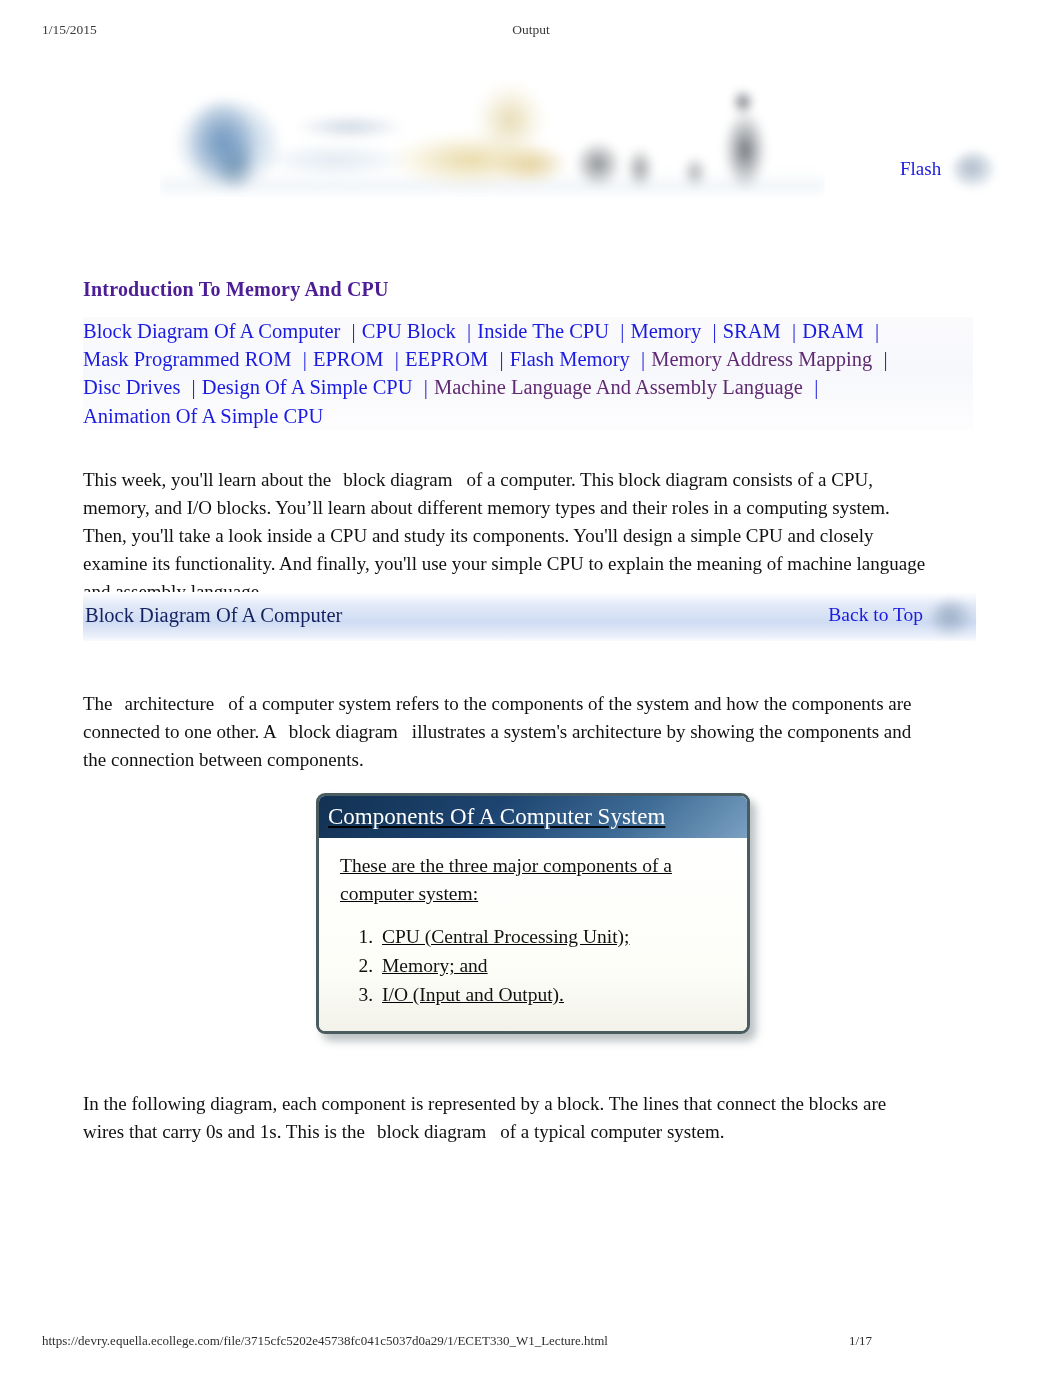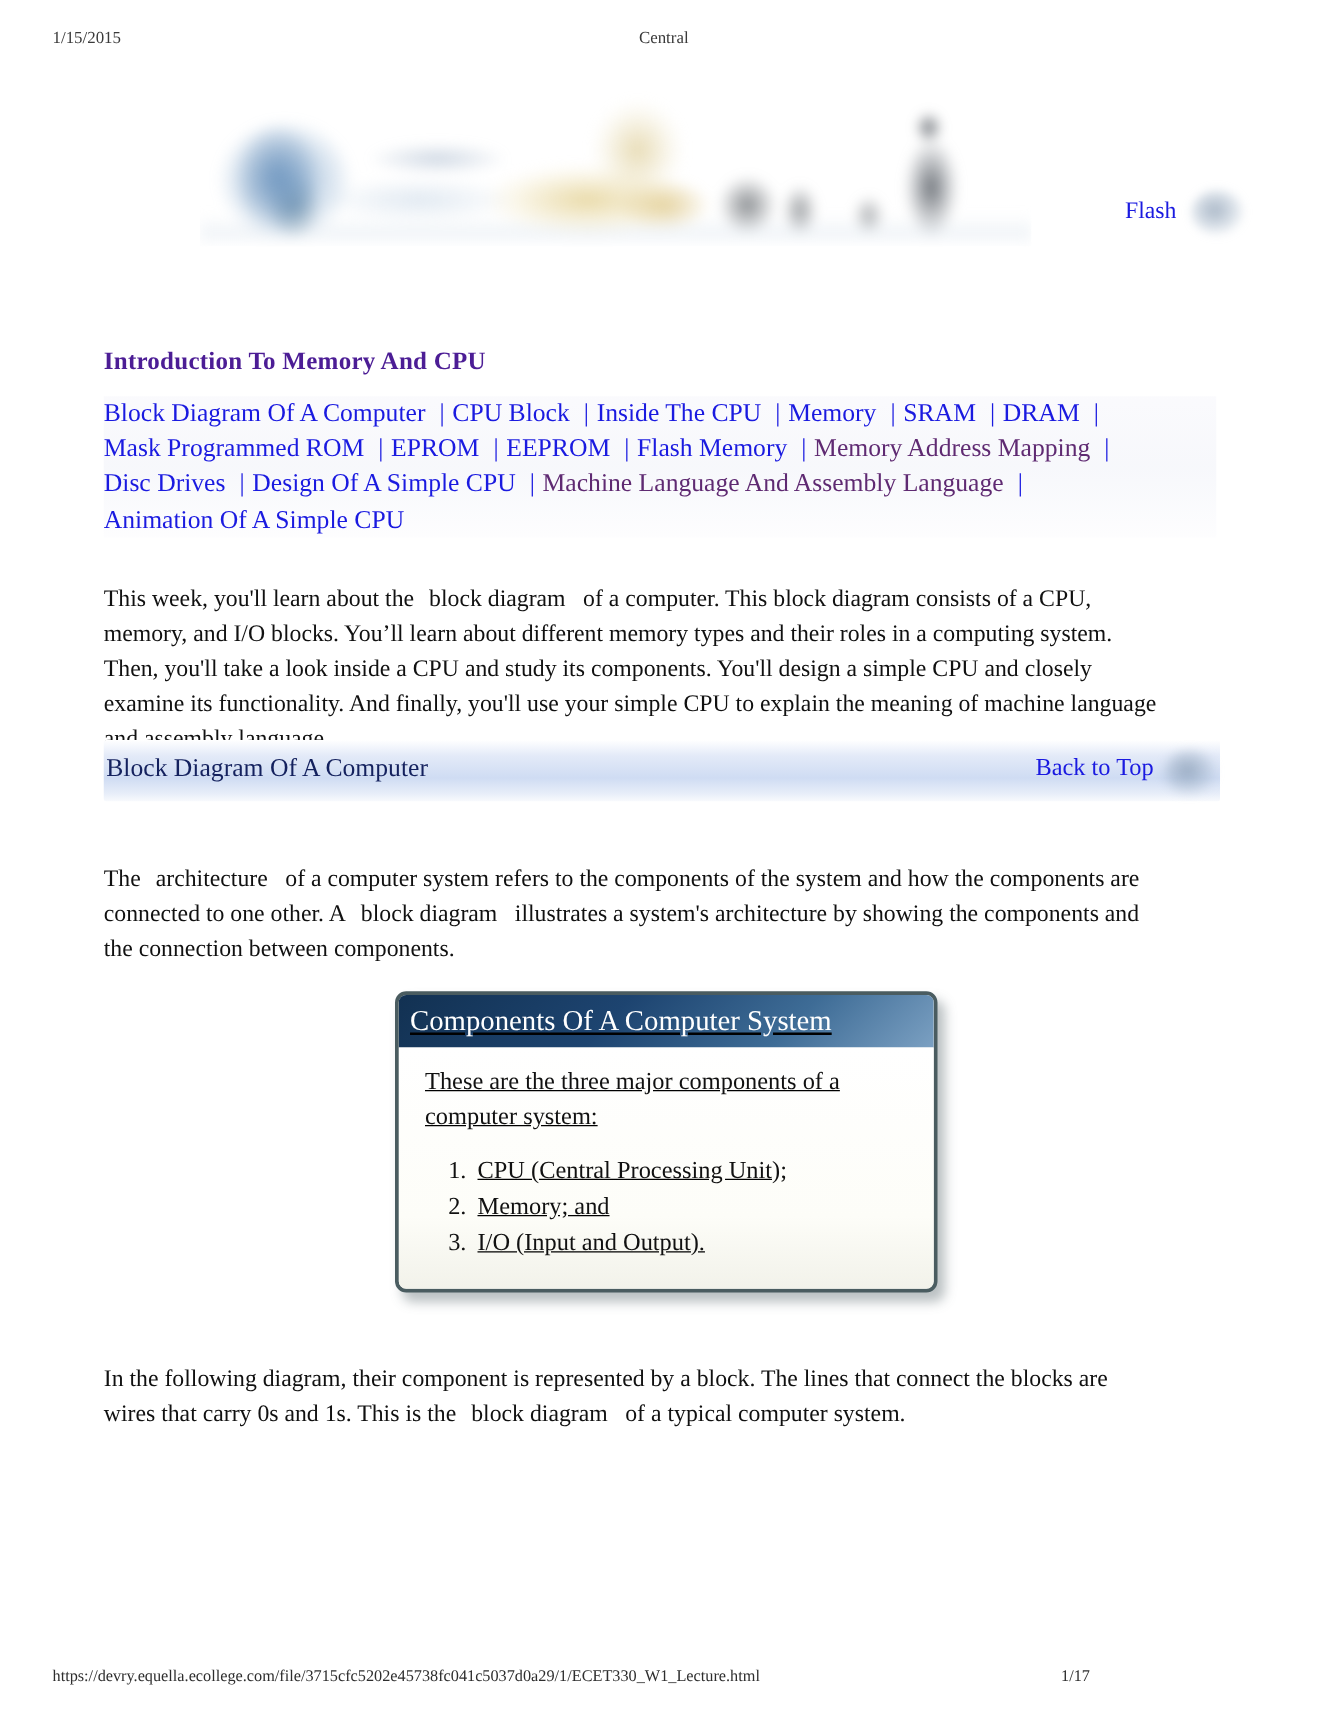--- a/index.html
+++ b/index.html
@@ -249,21 +249,21 @@
     right: 42px;
     top: 0;
     white-space: nowrap;
   }
 </style>
 </head>
 <body>
 
 <div class="page-header">
   <span class="hdr-date">1/15/2015</span>
-  <span class="hdr-title">Central</span>
+  <span class="hdr-title">Output</span>
 </div>
 
 <div class="banner">
   <div class="bnr-bg"></div>
 </div>
 
 <div class="print-wrap">
   <a class="print-link" href="#">Flash</a>
   <span class="blob-icon"></span>
 </div>
@@ -289,18 +289,18 @@
   <div class="co-body">
     <p class="co-intro">These are the three major components of a computer system:</p>
     <ol id="callout-list">
         <li>CPU (Central Processing Unit);</li>
         <li>Memory;  and</li>
         <li>I/O (Input and Output).</li>
       </ol>
   </div>
 </div>
 
-<p class="para" id="para-final"><span>In the following diagram, their component is represented by a block. The lines that connect the blocks are wires that carry 0s and 1s. This is the</span><span class="term">block diagram</span><span>of a typical computer system.</span></p>
+<p class="para" id="para-final"><span>In the following diagram, each component is represented by a block. The lines that connect the blocks are wires that carry 0s and 1s. This is the</span><span class="term">block diagram</span><span>of a typical computer system.</span></p>
 
 <div class="page-footer">
   <span class="ft-url">https://devry.equella.ecollege.com/file/3715cfc5202e45738fc041c5037d0a29/1/ECET330_W1_Lecture.html</span>
   <span class="ft-page">1/17</span>
 </div>
 
 </body></html>

